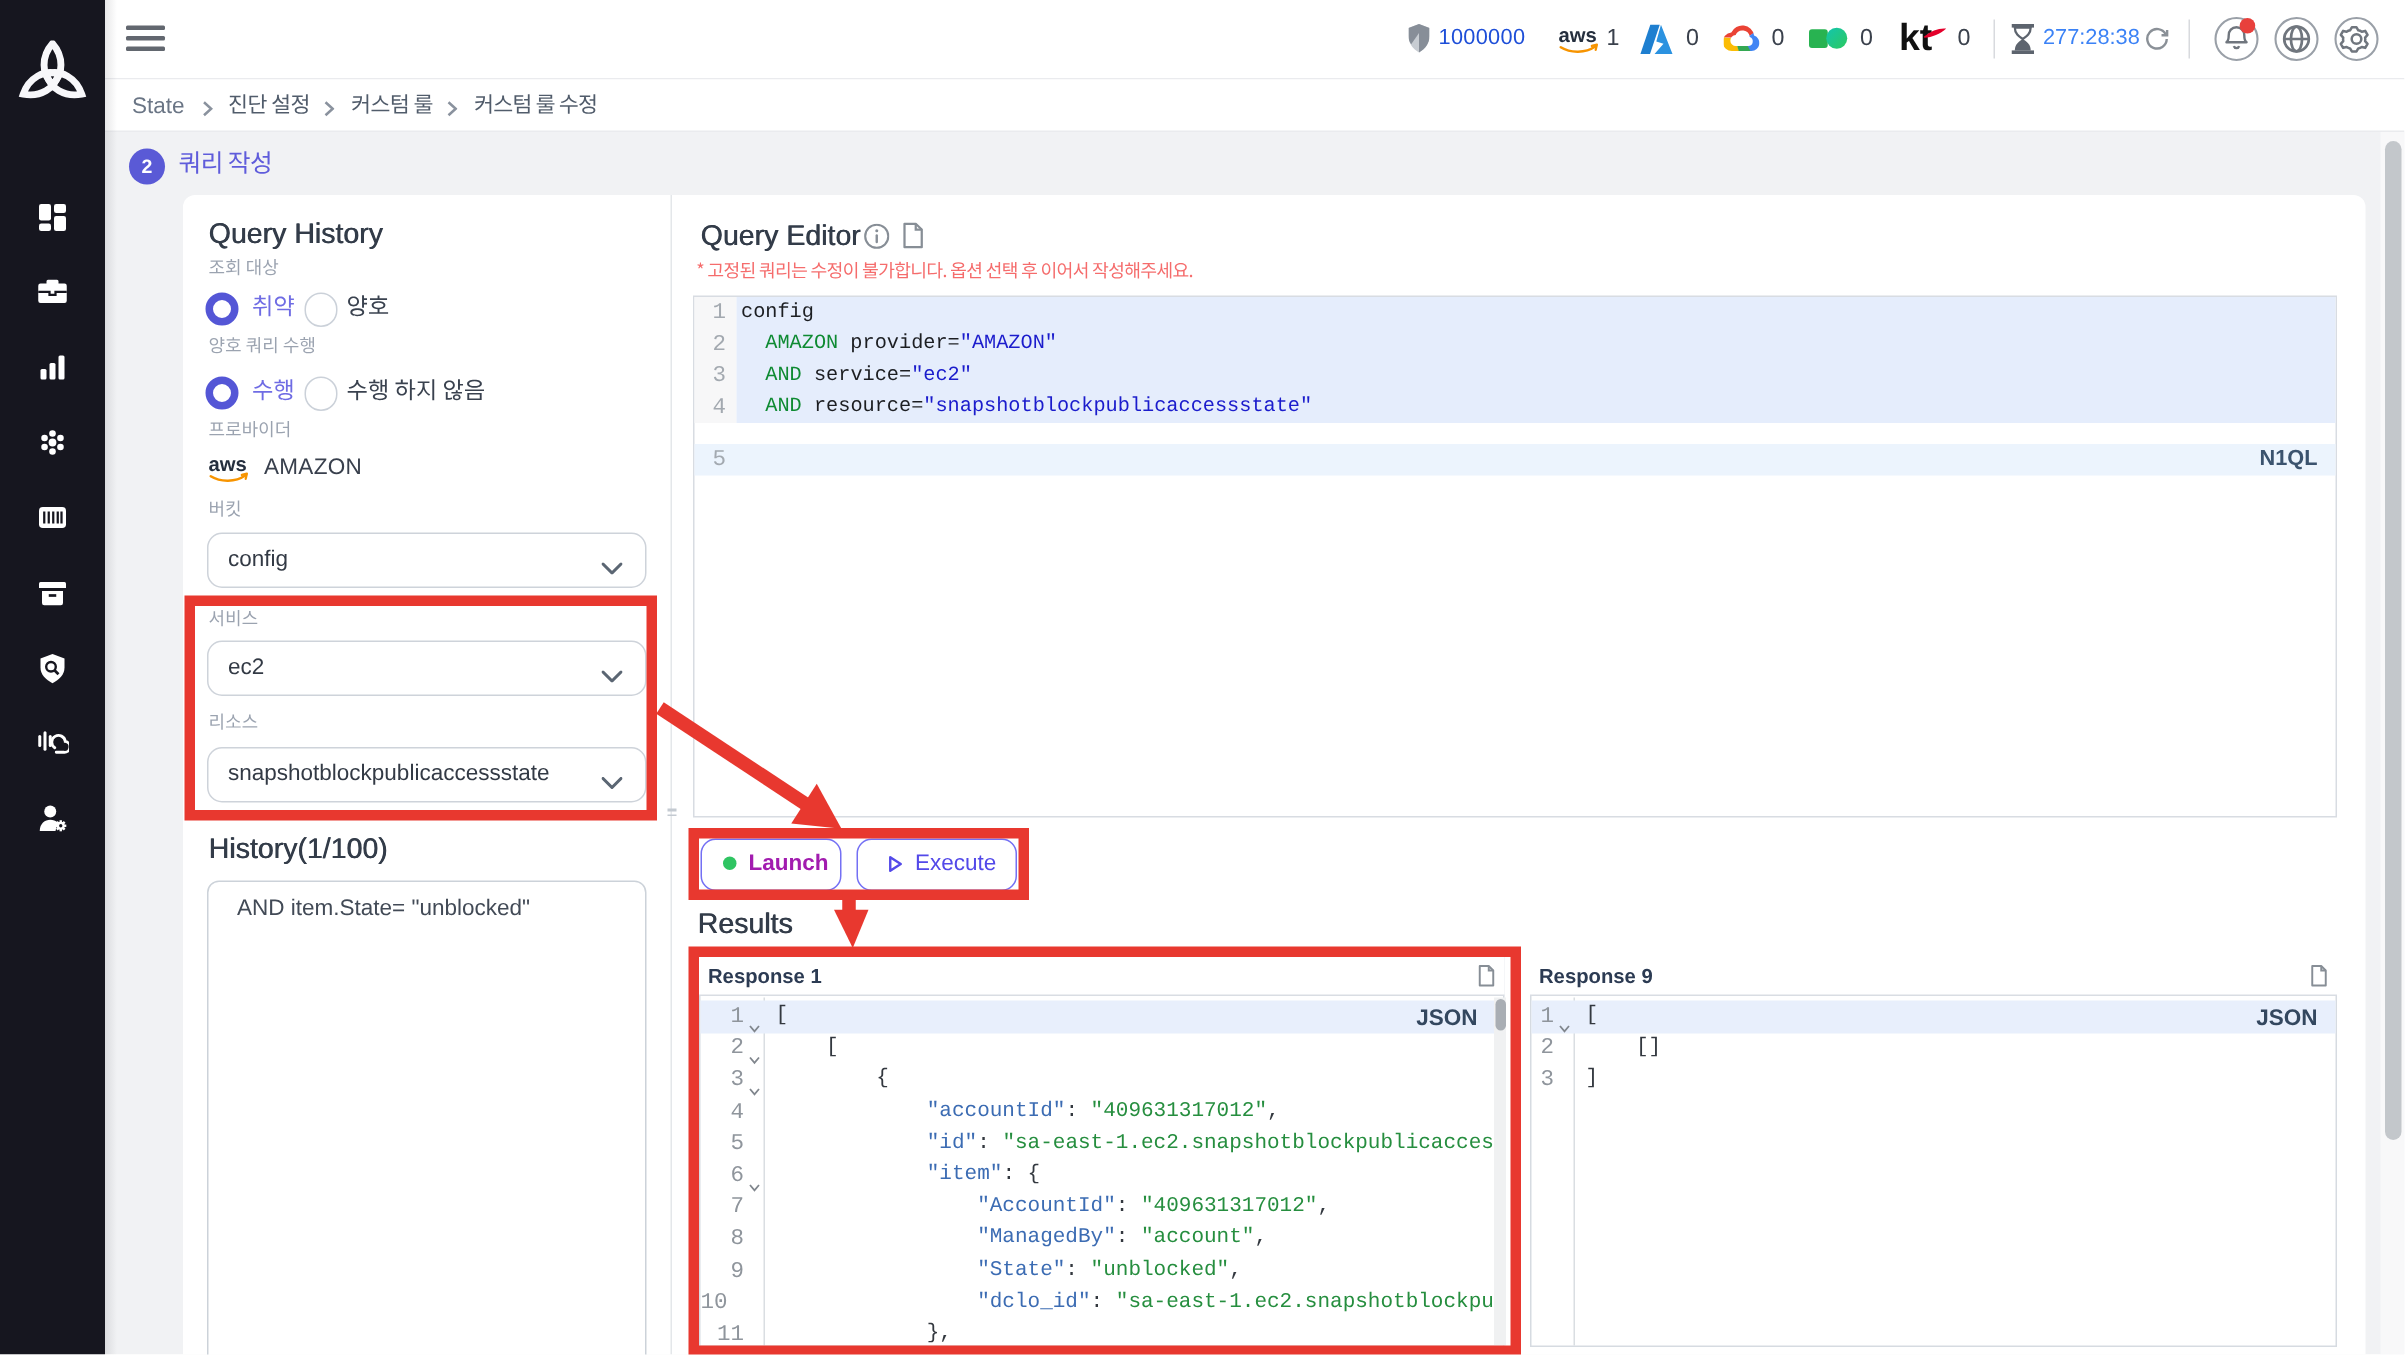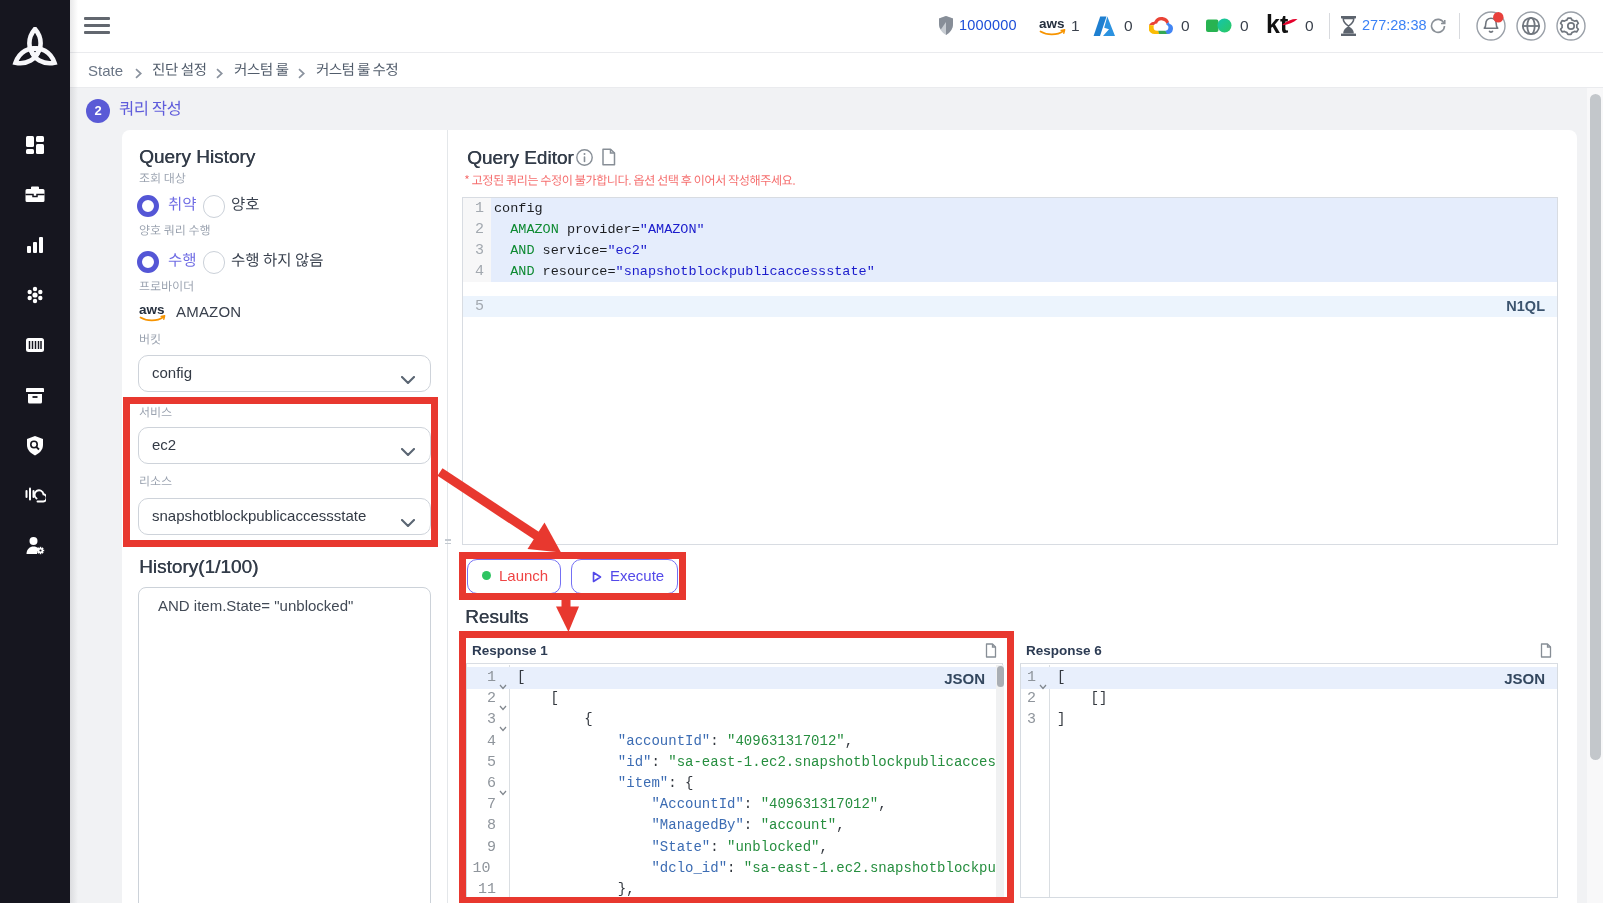--- a/index.html
+++ b/index.html
@@ -388,21 +388,21 @@
 <div style="position:absolute;left:461px;top:240px;width:23px;height:21px;text-align:right;color:#a3a9b0;font-family:'Liberation Mono',monospace;font-size:15px;line-height:21px;white-space:pre">3</div>
 <div style="position:absolute;left:461px;top:261px;width:23px;height:21px;text-align:right;color:#a3a9b0;font-family:'Liberation Mono',monospace;font-size:15px;line-height:21px;white-space:pre">4</div>
 <div style="position:absolute;left:461px;top:296px;width:23px;height:21px;text-align:right;color:#a3a9b0;font-family:'Liberation Mono',monospace;font-size:15px;line-height:21px;white-space:pre">5</div>
 <div style="position:absolute;left:494px;top:198px;height:21px;font-family:'Liberation Mono',monospace;font-size:13.5px;line-height:21px;white-space:pre"><span style="color:#1c1e22">config</span></div>
 <div style="position:absolute;left:494px;top:219px;height:21px;font-family:'Liberation Mono',monospace;font-size:13.5px;line-height:21px;white-space:pre"><span style="color:#0e8a32">  AMAZON</span><span style="color:#1c1e22"> provider=</span><span style="color:#1b1ccc">"AMAZON"</span></div>
 <div style="position:absolute;left:494px;top:240px;height:21px;font-family:'Liberation Mono',monospace;font-size:13.5px;line-height:21px;white-space:pre"><span style="color:#0e8a32">  AND</span><span style="color:#1c1e22"> service=</span><span style="color:#1b1ccc">"ec2"</span></div>
 <div style="position:absolute;left:494px;top:261px;height:21px;font-family:'Liberation Mono',monospace;font-size:13.5px;line-height:21px;white-space:pre"><span style="color:#0e8a32">  AND</span><span style="color:#1c1e22"> resource=</span><span style="color:#1b1ccc">"snapshotblockpublicaccessstate"</span></div>
 <div style="position:absolute;left:1455px;top:296px;width:90px;height:21px;text-align:right;font-size:14.5px;font-weight:bold;color:#3b536e;line-height:21px">N1QL</div>
 <div style="position:absolute;left:467px;top:559px;width:94px;height:34.5px;border:1.6px solid #7470f4;border-radius:10px;background:#fff"></div>
 <div style="position:absolute;left:482px;top:571px;width:9px;height:9px;border-radius:50%;background:#2fc462"></div>
-<div style="position:absolute;left:499px;top:567px;width:60px;height:18px;font-size:15px;font-weight:normal;color:#ef4444">Launch</div>
+<div style="position:absolute;left:499px;top:567px;width:60px;height:18px;font-size:15px;font-weight:bold;color:#a21caf">Launch</div>
 <div style="position:absolute;left:571px;top:559px;width:107px;height:34.5px;border:1.6px solid #7470f4;border-radius:10px;background:#fff"></div>
 <div style="position:absolute;left:592px;top:569px;width:10px;height:12px"><svg width="10" height="12" viewBox="0 0 10 12">
       <path d="M1.5,1.5 L8.5,6 L1.5,10.5 Z" fill="none" stroke="#5349e9" stroke-width="1.6" stroke-linejoin="round"></path>
     </svg></div>
 <div style="position:absolute;left:610px;top:567px;width:64px;height:18px;font-size:15px;font-weight:normal;color:#5349e9">Execute</div>
 <div style="position:absolute;left:465px;top:606px;width:100px;height:24px;font-size:19px;color:#333c49;text-shadow:0.4px 0 0 #333c49">Results</div>
 <div style="position:absolute;left:466px;top:636px;width:537px;height:262px;border:1px solid #d6dbe1;background:#fff;overflow:hidden"></div>
 <div style="position:absolute;left:466px;top:636px;width:537px;height:28px;background:#fff;border-bottom:1px solid #d9dde3"></div>
 <div style="position:absolute;left:472px;top:643px;width:120px;height:16px;font-size:13.5px;font-weight:bold;color:#2c3b53">Response 1</div>
 <div style="position:absolute;left:985px;top:643px;width:12px;height:15px"><svg width="12" height="15" viewBox="0 0 12 15">
@@ -435,29 +435,29 @@
 <div style="position:absolute;left:499px;top:782.0px;width:8px;height:6px"><svg width="8" height="6" viewBox="0 0 8 6">
       <path d="M1,1 L4,4.5 L7,1" fill="none" stroke="#80868d" stroke-width="1.2"></path>
     </svg></div>
 <div style="position:absolute;left:517px;top:773.0px;width:480px;height:21px;overflow:hidden;font-family:'Liberation Mono',monospace;font-size:14px;line-height:21.2px;white-space:pre"><span style="color:#33383f">            </span><span style="color:#3c6cb3">"item"</span><span style="color:#33383f">: </span><span style="color:#33383f">{</span></div>
 <div style="position:absolute;left:467px;top:794.2px;width:29px;height:21px;text-align:right;color:#8f959c;font-family:'Liberation Mono',monospace;font-size:15px;line-height:21.2px;white-space:pre">7</div>
 <div style="position:absolute;left:517px;top:794.2px;width:480px;height:21px;overflow:hidden;font-family:'Liberation Mono',monospace;font-size:14px;line-height:21.2px;white-space:pre"><span style="color:#33383f">                </span><span style="color:#3c6cb3">"AccountId"</span><span style="color:#33383f">: </span><span style="color:#268e3f">"409631317012"</span><span style="color:#33383f">,</span></div>
 <div style="position:absolute;left:467px;top:815.4px;width:29px;height:21px;text-align:right;color:#8f959c;font-family:'Liberation Mono',monospace;font-size:15px;line-height:21.2px;white-space:pre">8</div>
 <div style="position:absolute;left:517px;top:815.4px;width:480px;height:21px;overflow:hidden;font-family:'Liberation Mono',monospace;font-size:14px;line-height:21.2px;white-space:pre"><span style="color:#33383f">                </span><span style="color:#3c6cb3">"ManagedBy"</span><span style="color:#33383f">: </span><span style="color:#268e3f">"account"</span><span style="color:#33383f">,</span></div>
 <div style="position:absolute;left:467px;top:836.6px;width:29px;height:21px;text-align:right;color:#8f959c;font-family:'Liberation Mono',monospace;font-size:15px;line-height:21.2px;white-space:pre">9</div>
 <div style="position:absolute;left:517px;top:836.6px;width:480px;height:21px;overflow:hidden;font-family:'Liberation Mono',monospace;font-size:14px;line-height:21.2px;white-space:pre"><span style="color:#33383f">                </span><span style="color:#3c6cb3">"State"</span><span style="color:#33383f">: </span><span style="color:#268e3f">"unblocked"</span><span style="color:#33383f">,</span></div>
-<div style="position:absolute;left:467px;top:857.8px;width:29px;height:21px;text-align:center;color:#8f959c;font-family:'Liberation Mono',monospace;font-size:15px;line-height:21.2px;white-space:pre">10</div>
+<div style="position:absolute;left:467px;top:857.8px;width:29px;height:21px;text-align:left;color:#8f959c;font-family:'Liberation Mono',monospace;font-size:15px;line-height:21.2px;white-space:pre">10</div>
 <div style="position:absolute;left:517px;top:857.8px;width:480px;height:21px;overflow:hidden;font-family:'Liberation Mono',monospace;font-size:14px;line-height:21.2px;white-space:pre"><span style="color:#33383f">                </span><span style="color:#3c6cb3">"dclo_id"</span><span style="color:#33383f">: </span><span style="color:#268e3f">"sa-east-1.ec2.snapshotblockpublicaccessstate"</span></div>
 <div style="position:absolute;left:467px;top:879.0px;width:29px;height:21px;text-align:right;color:#8f959c;font-family:'Liberation Mono',monospace;font-size:15px;line-height:21.2px;white-space:pre">11</div>
 <div style="position:absolute;left:517px;top:879.0px;width:480px;height:21px;overflow:hidden;font-family:'Liberation Mono',monospace;font-size:14px;line-height:21.2px;white-space:pre"><span style="color:#33383f">            },</span></div>
 <div style="position:absolute;left:996px;top:665px;width:8px;height:232px;background:#f0f1f2"></div>
 <div style="position:absolute;left:996.5px;top:666px;width:7px;height:21px;background:#a9aeb4;border-radius:3.5px"></div>
 <div style="position:absolute;left:1020px;top:636px;width:538px;height:262px;border:1px solid #d6dbe1;background:#fff;overflow:hidden"></div>
 <div style="position:absolute;left:1020px;top:636px;width:538px;height:28px;background:#fff;border-bottom:1px solid #d9dde3"></div>
-<div style="position:absolute;left:1026px;top:643px;width:120px;height:16px;font-size:13.5px;font-weight:bold;color:#2c3b53">Response 6</div>
+<div style="position:absolute;left:1026px;top:643px;width:120px;height:16px;font-size:13.5px;font-weight:bold;color:#2c3b53">Response 9</div>
 <div style="position:absolute;left:1540px;top:643px;width:12px;height:15px"><svg width="12" height="15" viewBox="0 0 12 15">
       <path d="M1.5,1 h6 L10.5,4 V14 H1.5 Z" fill="none" stroke="#878e96" stroke-width="1.3" stroke-linejoin="round"></path>
       <path d="M7.5,1 V4 h3" fill="none" stroke="#878e96" stroke-width="1.3"></path>
     </svg></div>
 <div style="position:absolute;left:1049px;top:665px;width:1px;height:232px;background:#dadee2"></div>
 <div style="position:absolute;left:1021px;top:666.5px;width:536px;height:22px;background:#e8effc"></div>
 <div style="position:absolute;left:1481px;top:669.5px;width:64px;height:18px;text-align:right;font-size:15px;font-weight:bold;color:#33475f">JSON</div>
 <div style="position:absolute;left:1021px;top:667.0px;width:15px;height:21px;text-align:right;color:#8f959c;font-family:'Liberation Mono',monospace;font-size:15px;line-height:21.2px;white-space:pre">1</div>
 <div style="position:absolute;left:1039px;top:676.0px;width:8px;height:6px"><svg width="8" height="6" viewBox="0 0 8 6">
       <path d="M1,1 L4,4.5 L7,1" fill="none" stroke="#80868d" stroke-width="1.2"></path>

